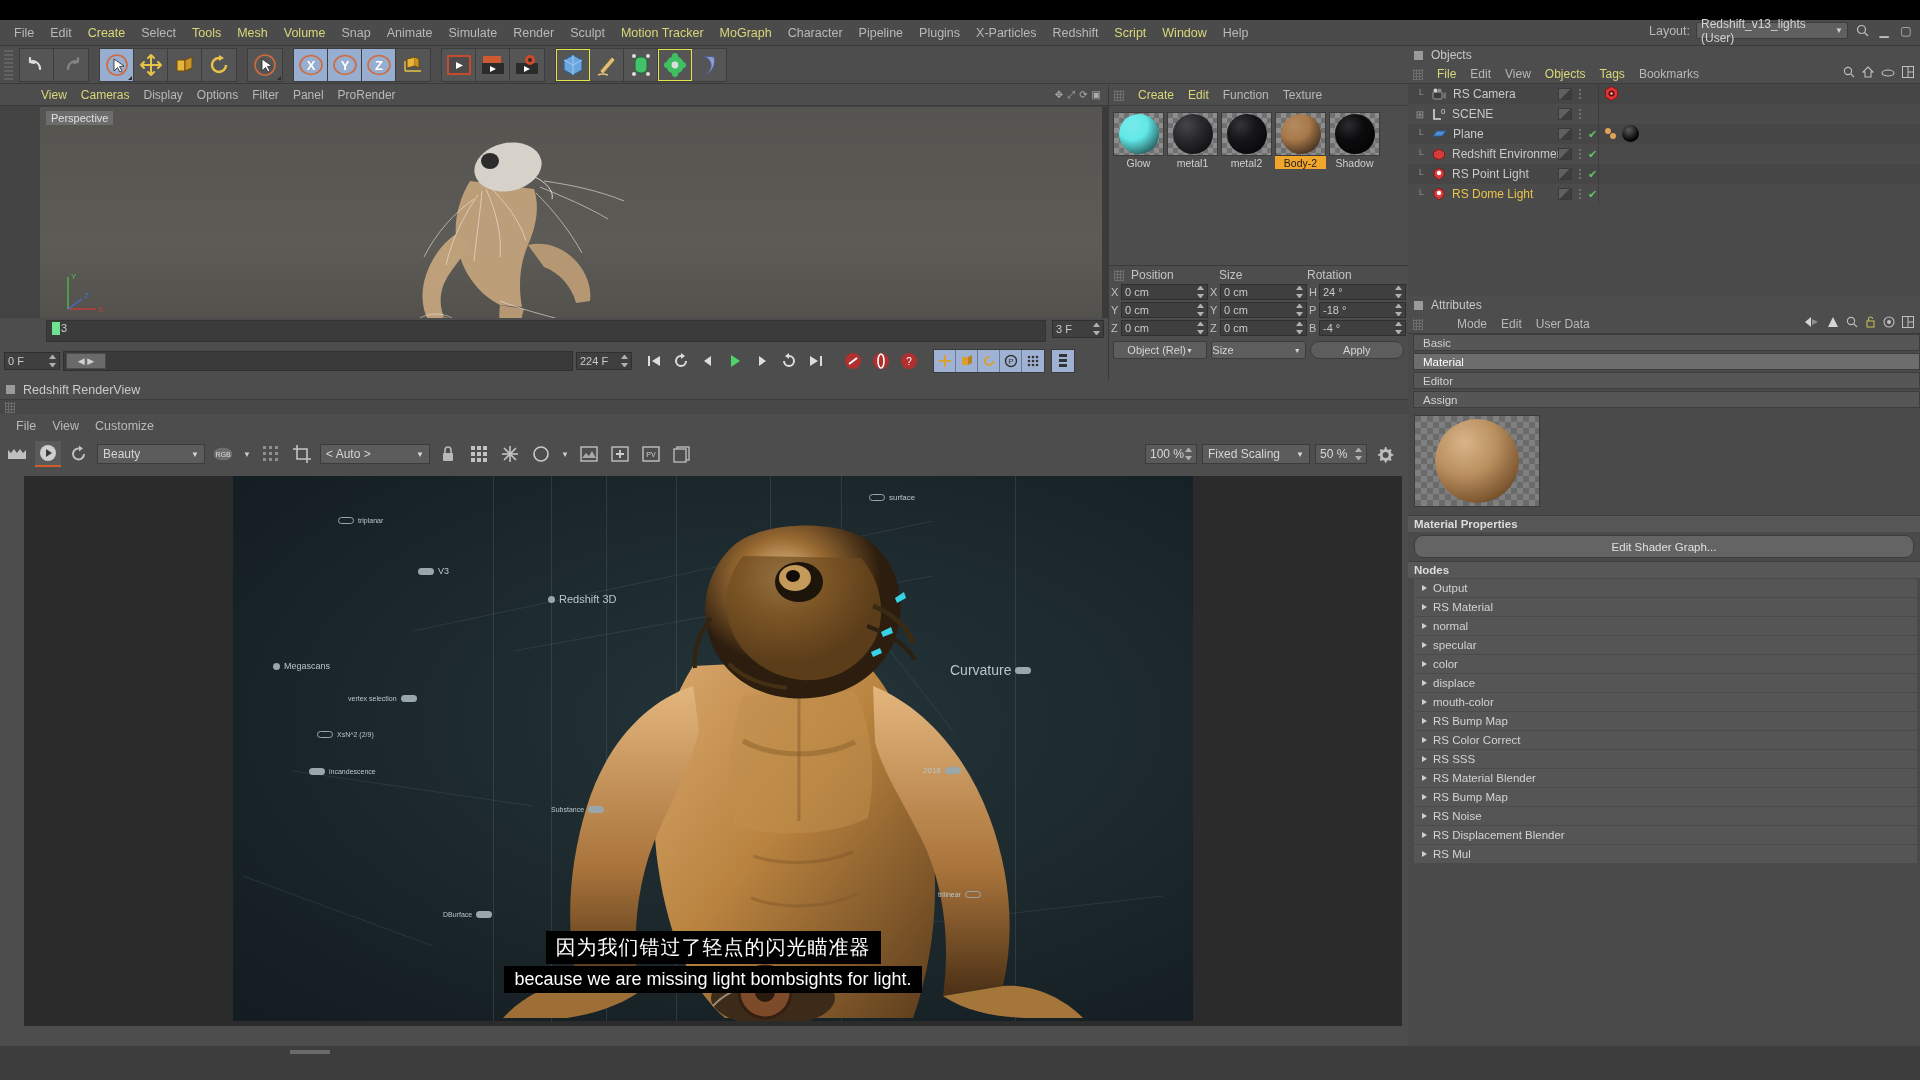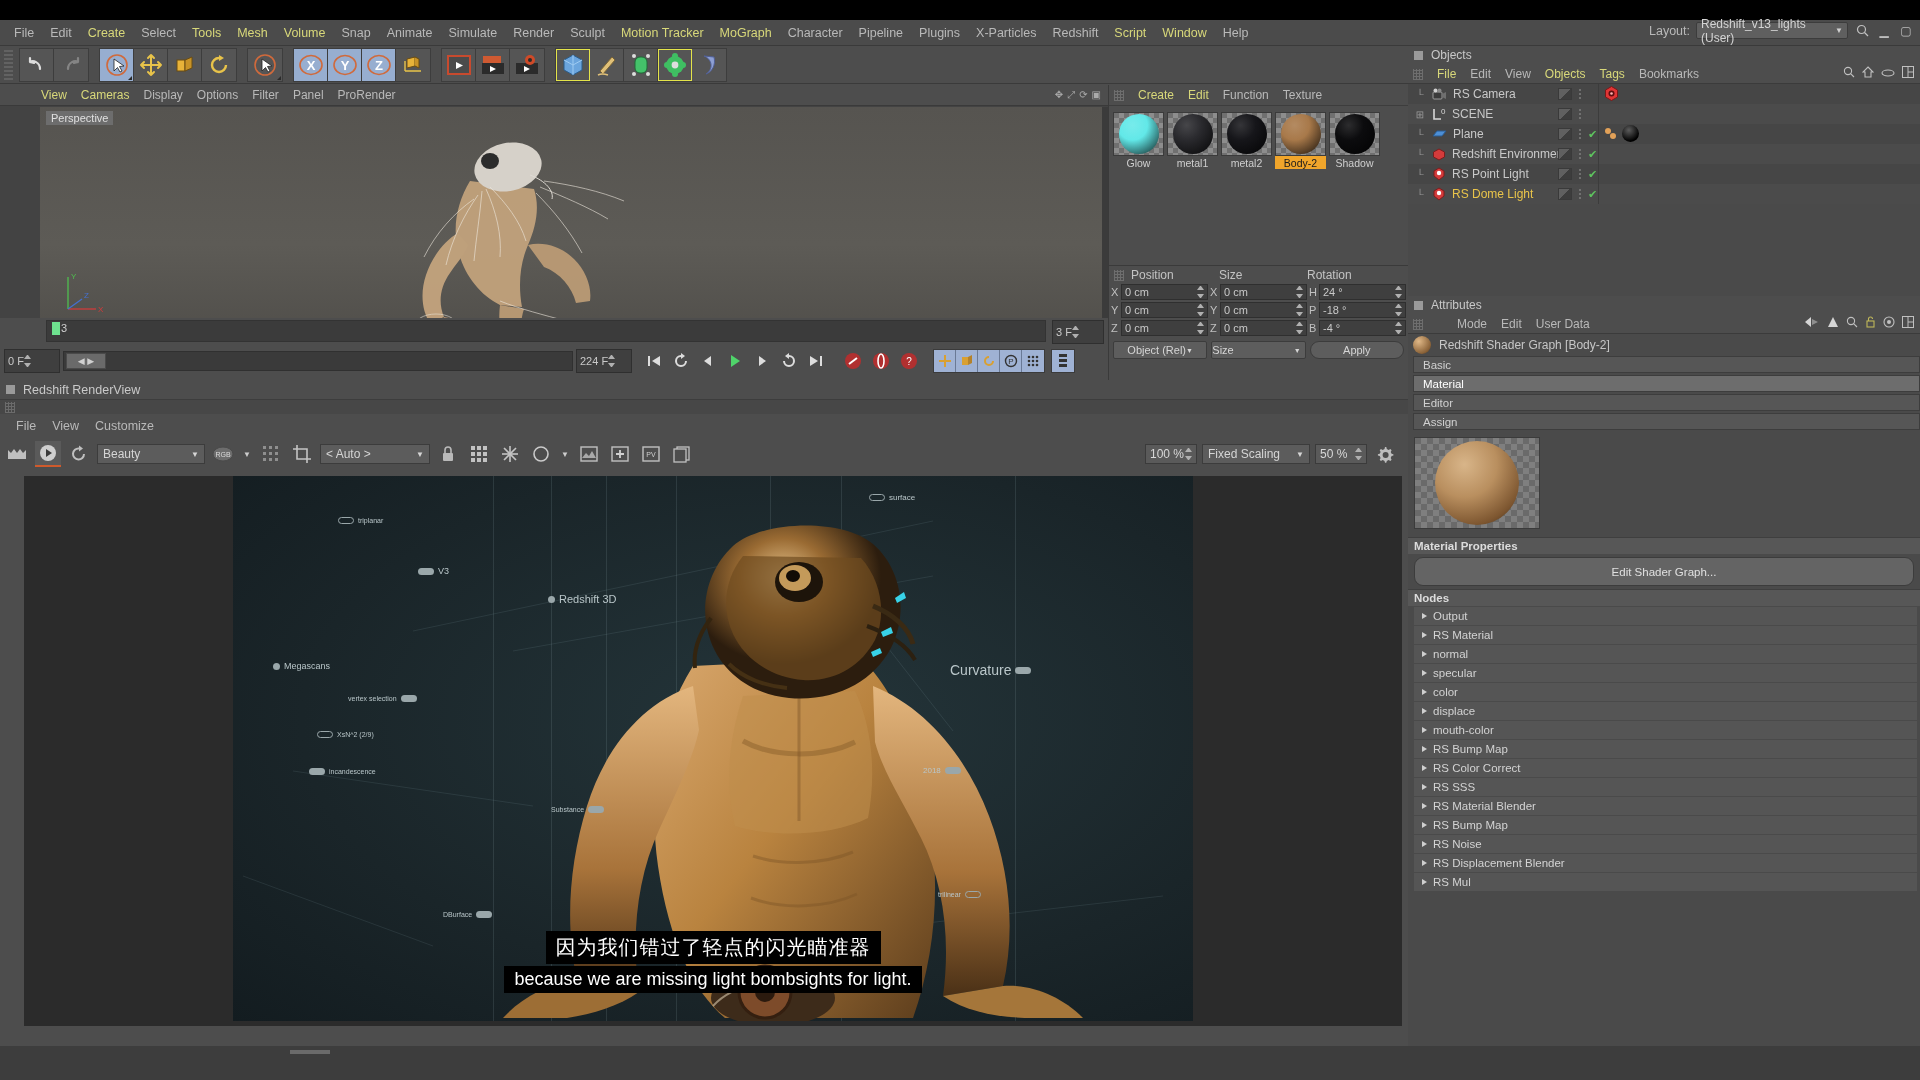--- a/index.html
+++ b/index.html
@@ -77,22 +77,22 @@
   }
   .vp-scroll-r { position:absolute; right:0; top:22px; width:6px; height:250px; background:#3b3b3b;}
   .vp-scroll-b { position:absolute; left:40px; bottom:0; height:6px; width:1062px; background:#3b3b3b;}
 
   
   .timeline-area { position:absolute; left:0; top:318px; width:1108px; height:62px; background:#4d4d4d;}
   .tl-track { position:absolute; left:46px; top:2px; width:1000px; height:22px; background:#3b3b3b; border:1px solid #333;}
   .tl-playhead { position:absolute; left:5px; top:1px; width:8px; height:13px; background:#6ee28f;}
   .tl-frame-num { position:absolute; left:14px; top:1px; font-size:11px; color:#cfcfcf;}
   .numfield {
-    background:#3f3f3f; border:1px solid #2f2f2f; height:24px; display:flex; align-items:center;
-    padding:0 3px; font-size:11px; color:#c9c9c9; 
+    background:#3f3f3f; border:1px solid #2f2f2f; height:18px; display:flex; align-items:center;
+    padding:0 3px; font-size:11px; color:#c9c9c9; justify-content:space-between;
   }
   .spin { width:7px; height:12px; display:flex; flex-direction:column; justify-content:space-between; }
   .spin i { border-left:3px solid transparent; border-right:3px solid transparent; }
   .spin i.u { border-bottom:4px solid #b0b0b0; }
   .spin i.d { border-top:4px solid #b0b0b0; }
   .tl-row2 { position:absolute; left:0; top:28px; width:1108px; height:30px; display:flex; align-items:center; padding-left:4px; gap:3px;}
   .tl-bigtrack { width:510px; height:20px; background:#3a3a3a; border:1px solid #303030; display:flex; align-items:center;}
   .tl-handle { width:40px;height:16px;background:#6a6a6a;border:1px solid #4a4a4a;margin-left:2px;
       display:flex;align-items:center;justify-content:center;color:#d0d0d0;font-size:9px;gap:4px;}
   .playbtn { width:26px;height:24px;display:flex;align-items:center;justify-content:center;background:#4d4d4d;}
@@ -207,21 +207,21 @@
   .attr-tab { height:17px; padding:0 9px; display:flex; align-items:center; font-size:11.5px;
       background:#565656; color:#d0d0d0; border:1px solid #3d3d3d;}
   .attr-tab.active { background:#6d6d6d; color:#fff; }
   .attr-preview { margin:7px 0 0 6px; width:126px; height:92px;
       background: repeating-conic-gradient(#7f7f7f 0% 25%, #6a6a6a 0% 50%) 0 0/12px 12px;
       border:1px solid #3b3b3b; display:flex; align-items:center; justify-content:center;}
   .attr-prev-ball { width:84px;height:84px;border-radius:50%;
      background:radial-gradient(circle at 35% 28%, #d8b589 0%, #b98f5f 40%, #7d5630 75%, #2e2116 100%);}
   .sec-head { height:17px; background:#575757; display:flex; align-items:center; padding-left:6px;
       font-size:11.5px; color:#dcdcdc; font-weight:bold; border-top:1px solid #3f3f3f;}
-  .wide-btn { margin:3px 6px; height:29px; border-radius:9px; background:#646464;
+  .wide-btn { margin:3px 6px; height:23px; border-radius:9px; background:#646464;
       border:1px solid #3c3c3c; display:flex; align-items:center; justify-content:center;
       font-size:11.5px; color:#e0e0e0;}
   .node-row { height:18px; background:#555; margin:1px 3px 0 6px; display:flex; align-items:center;
       gap:6px; padding-left:8px; font-size:11.5px; color:#d3d3d3;}
   .node-row .arw { border-left:5px solid #cfcfcf; border-top:3.5px solid transparent; border-bottom:3.5px solid transparent;}
 
   
   .bottom-strip { position:absolute; left:0; top:1046px; width:1920px; height:34px; background:#3d3d3d;}
   .bottom-scroll { position:absolute; left:290px; top:1050px; width:40px; height:4px; background:#6a6a6a;}
   .left-rail { position:absolute; left:0; top:85px; width:34px; height:960px; background:#4d4d4d;}
@@ -1345,24 +1345,20 @@
               <circle cx="6" cy="6" r="2" fill="#c0c0c0"></circle>
             </svg></span>
         <span>
           <svg width="12" height="12" viewBox="0 0 12 12">
               <rect x="0.5" y="0.5" width="11" height="11" fill="none" stroke="#c0c0c0"></rect>
               <line x1="6" y1="0.5" x2="6" y2="11.5" stroke="#c0c0c0"></line>
               <line x1="6" y1="6" x2="11.5" y2="6" stroke="#c0c0c0"></line>
             </svg></span>
       </div>
     </div>
-    <div class="attr-obj">
-      <span class="attr-ball"></span>
-      <span>Redshift Shader Graph [Body-2]</span>
-    </div>
     <div class="attr-tabs" id="attrtabs">
         <div class="attr-tab">Basic</div>
         <div class="attr-tab active">Material</div>
         <div class="attr-tab">Editor</div>
         <div class="attr-tab">Assign</div>
       </div>
     <div class="attr-preview">
       <div class="attr-prev-ball"></div>
     </div>
     <div class="sec-head" style="margin-top:8px;">Material Properties</div>

